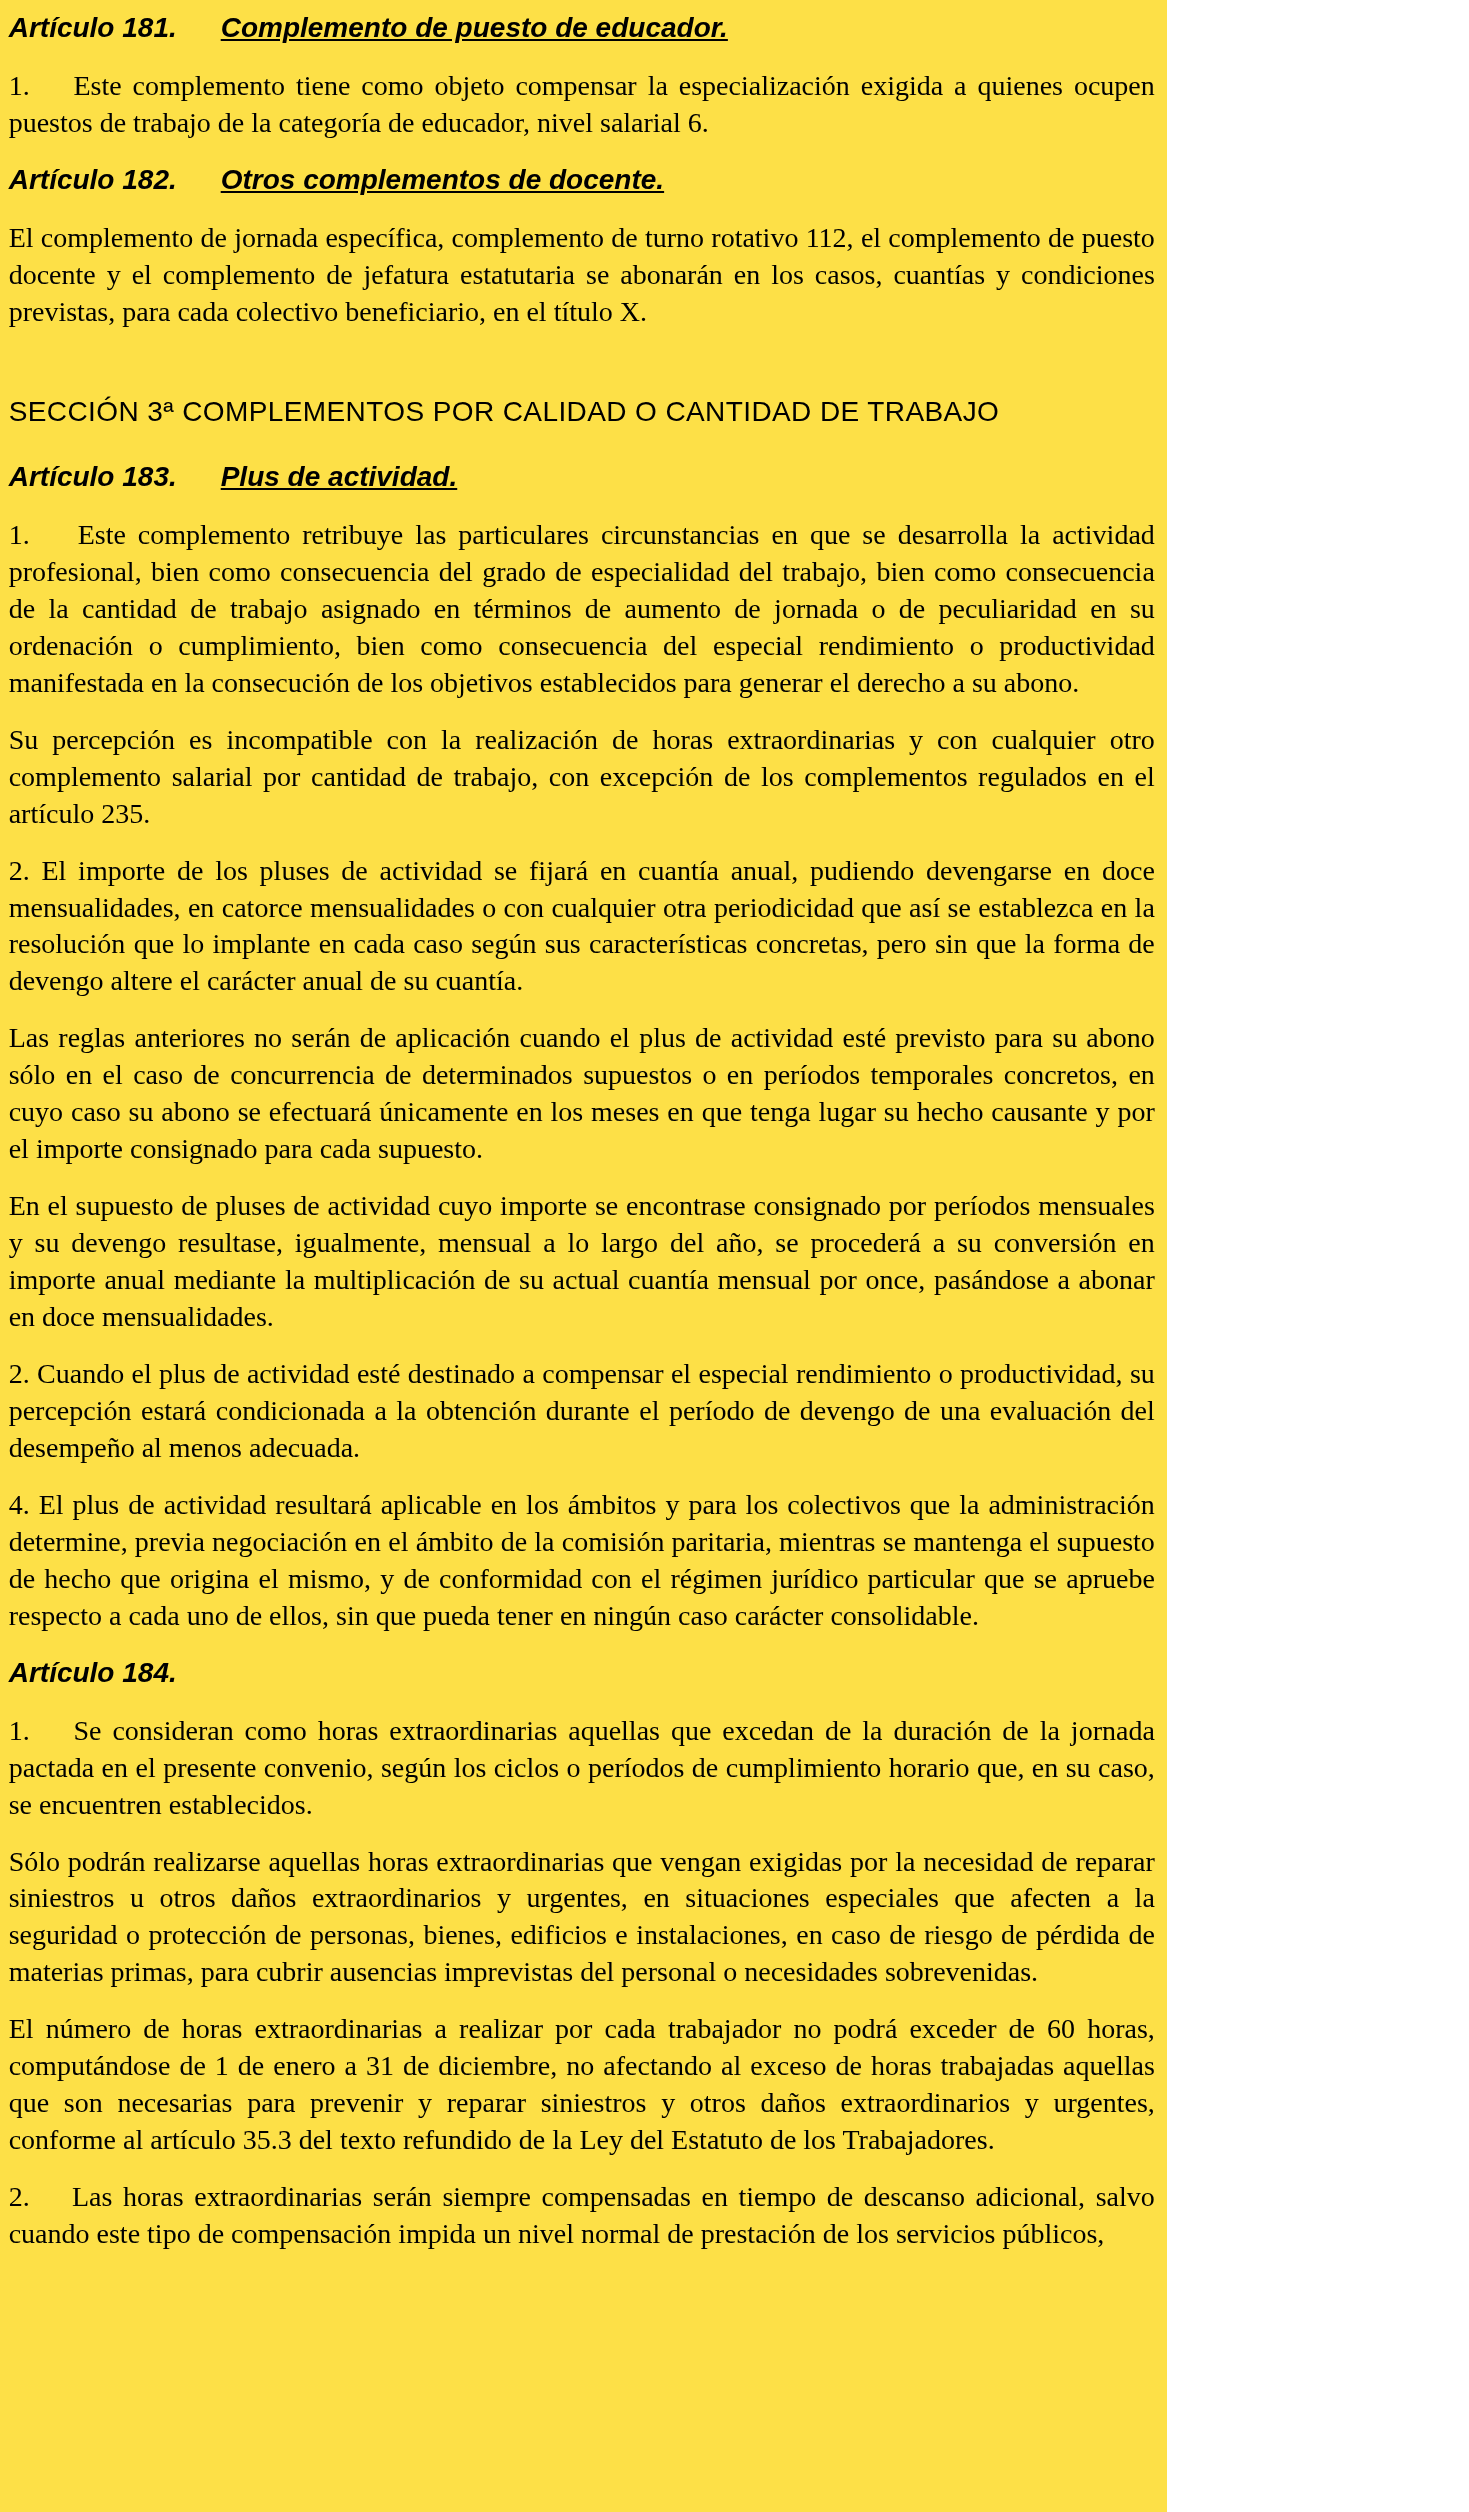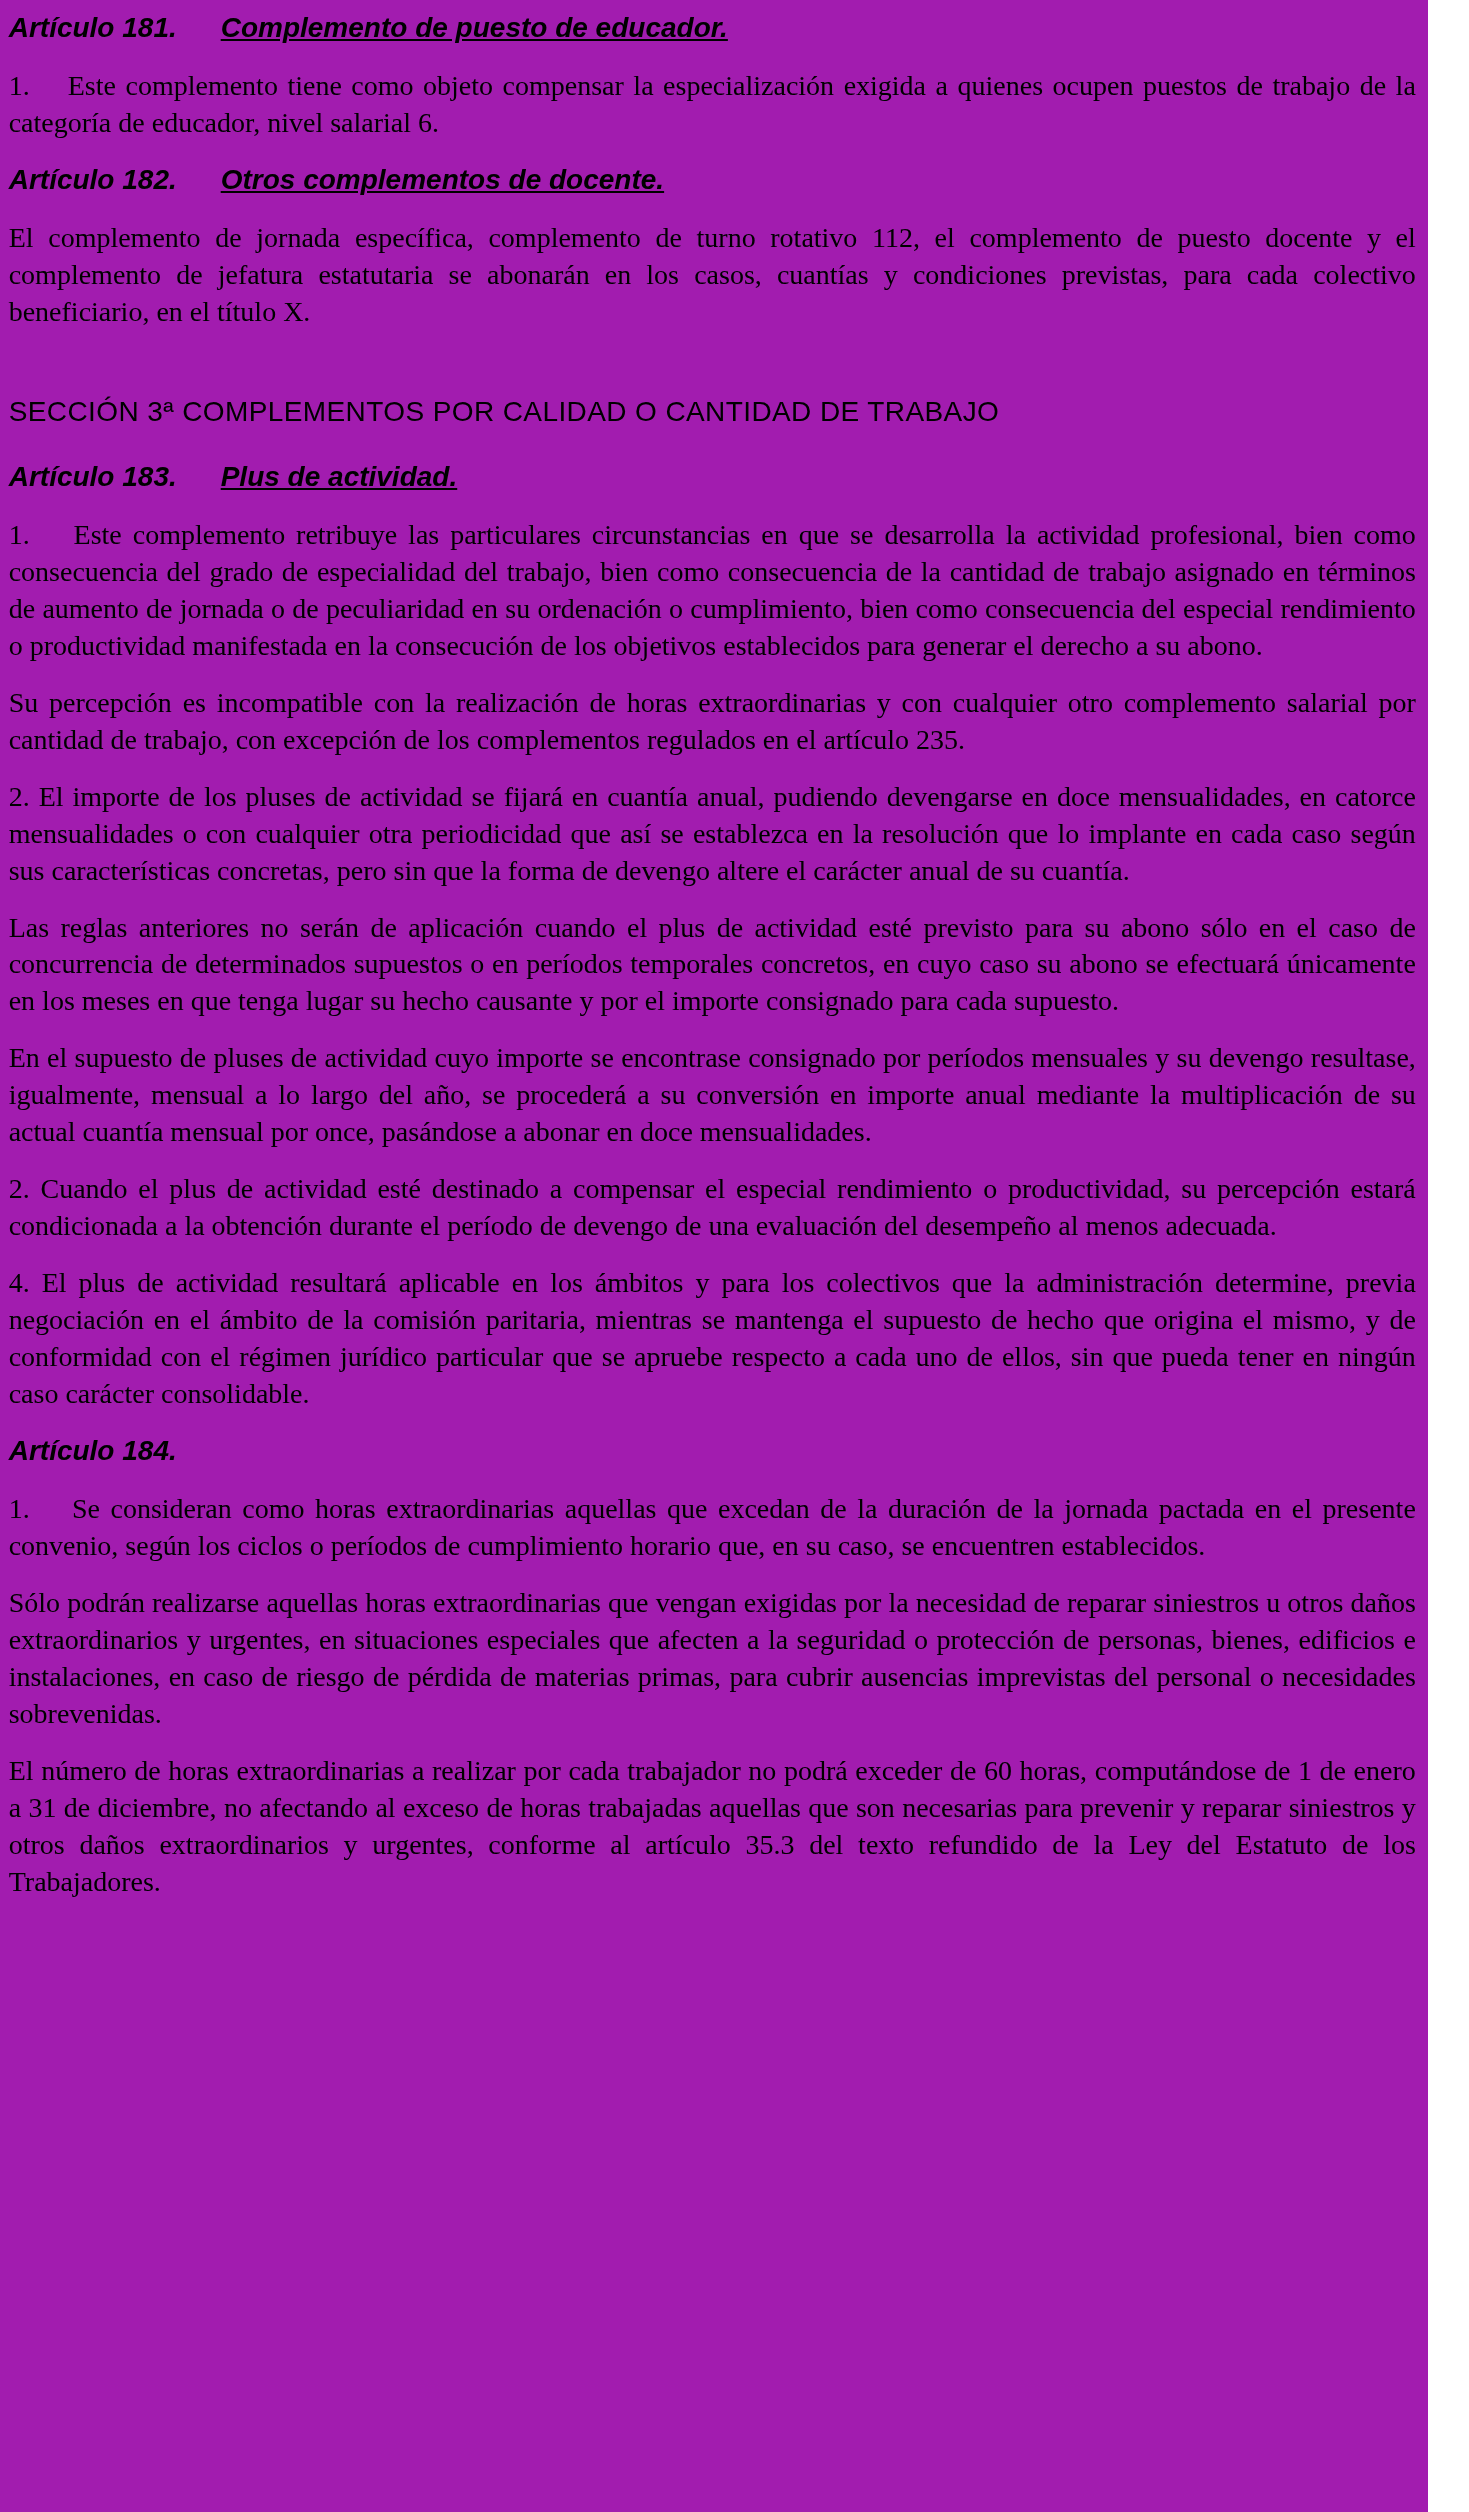--- a/index.html
+++ b/index.html
@@ -1,29 +1,29 @@
 <!DOCTYPE html>
 <html lang="es" style="font-size:14px"><head>
 <meta charset="utf-8">
 <style>
   html, body {
     margin: 0;
     padding: 0;
     background: #ffffff;
   }
   .page {
-    width: 1428px;
+    width: 1167px;
     min-height: 2512px;
     box-sizing: border-box;
     padding: 8.7px 12.2px 52px 8.7px;
     font-family: "Liberation Sans", "DejaVu Sans", sans-serif;
     font-size: 28px;
     line-height: 1.32;
     color: #000000;
-    background: #a21caf;
+    background: #fde047;
   }
   .body-paragraph {
     margin: 13px 0 20px 0;
     text-align: justify;
     font-family: Liberation Serif, serif;
   }
   .article-heading {
     display: flex;
     margin: 1.7px 0 21px 0;
     font-weight: bold;
@@ -73,14 +73,15 @@
     <p class="body-paragraph">Las reglas anteriores no serán de aplicación cuando el plus de actividad esté previsto para su abono sólo en el caso de concurrencia de determinados supuestos o en períodos temporales concretos, en cuyo caso su abono se efectuará únicamente en los meses en que tenga lugar su hecho causante y por el importe consignado para cada supuesto.</p>
     <p class="body-paragraph">En el supuesto de pluses de actividad cuyo importe se encontrase consignado por períodos mensuales y su devengo resultase, igualmente, mensual a lo largo del año, se procederá a su conversión en importe anual mediante la multiplicación de su actual cuantía mensual por once, pasándose a abonar en doce mensualidades.</p>
     <p class="body-paragraph">2. Cuando el plus de actividad esté destinado a compensar el especial rendimiento o productividad, su percepción estará condicionada a la obtención durante el período de devengo de una evaluación del desempeño al menos adecuada.</p>
     <p class="body-paragraph">4. El plus de actividad resultará aplicable en los ámbitos y para los colectivos que la administración determine, previa negociación en el ámbito de la comisión paritaria, mientras se mantenga el supuesto de hecho que origina el mismo, y de conformidad con el régimen jurídico particular que se apruebe respecto a cada uno de ellos, sin que pueda tener en ningún caso carácter consolidable.</p>
     <h2 class="article-heading">
       <span class="art-num">Artículo 184.</span>
     </h2>
     <p class="body-paragraph">1.&nbsp;&nbsp;&nbsp;&nbsp;Se consideran como horas extraordinarias aquellas que excedan de la duración de la jornada pactada en el presente convenio, según los ciclos o períodos de cumplimiento horario que, en su caso, se encuentren establecidos.</p>
     <p class="body-paragraph">Sólo podrán realizarse aquellas horas extraordinarias que vengan exigidas por la necesidad de reparar siniestros u otros daños extraordinarios y urgentes, en situaciones especiales que afecten a la seguridad o protección de personas, bienes, edificios e instalaciones, en caso de riesgo de pérdida de materias primas, para cubrir ausencias imprevistas del personal o necesidades sobrevenidas.</p>
     <p class="body-paragraph">El número de horas extraordinarias a realizar por cada trabajador no podrá exceder de 60 horas, computándose de 1 de enero a 31 de diciembre, no afectando al exceso de horas trabajadas aquellas que son necesarias para prevenir y reparar siniestros y otros daños extraordinarios y urgentes, conforme al artículo 35.3 del texto refundido de la Ley del Estatuto de los Trabajadores.</p>
+    <p class="body-paragraph">2.&nbsp;&nbsp;&nbsp;&nbsp;Las horas extraordinarias serán siempre compensadas en tiempo de descanso adicional, salvo cuando este tipo de compensación impida un nivel normal de prestación de los servicios públicos,</p>
   </main>
 
 
 </body></html>

